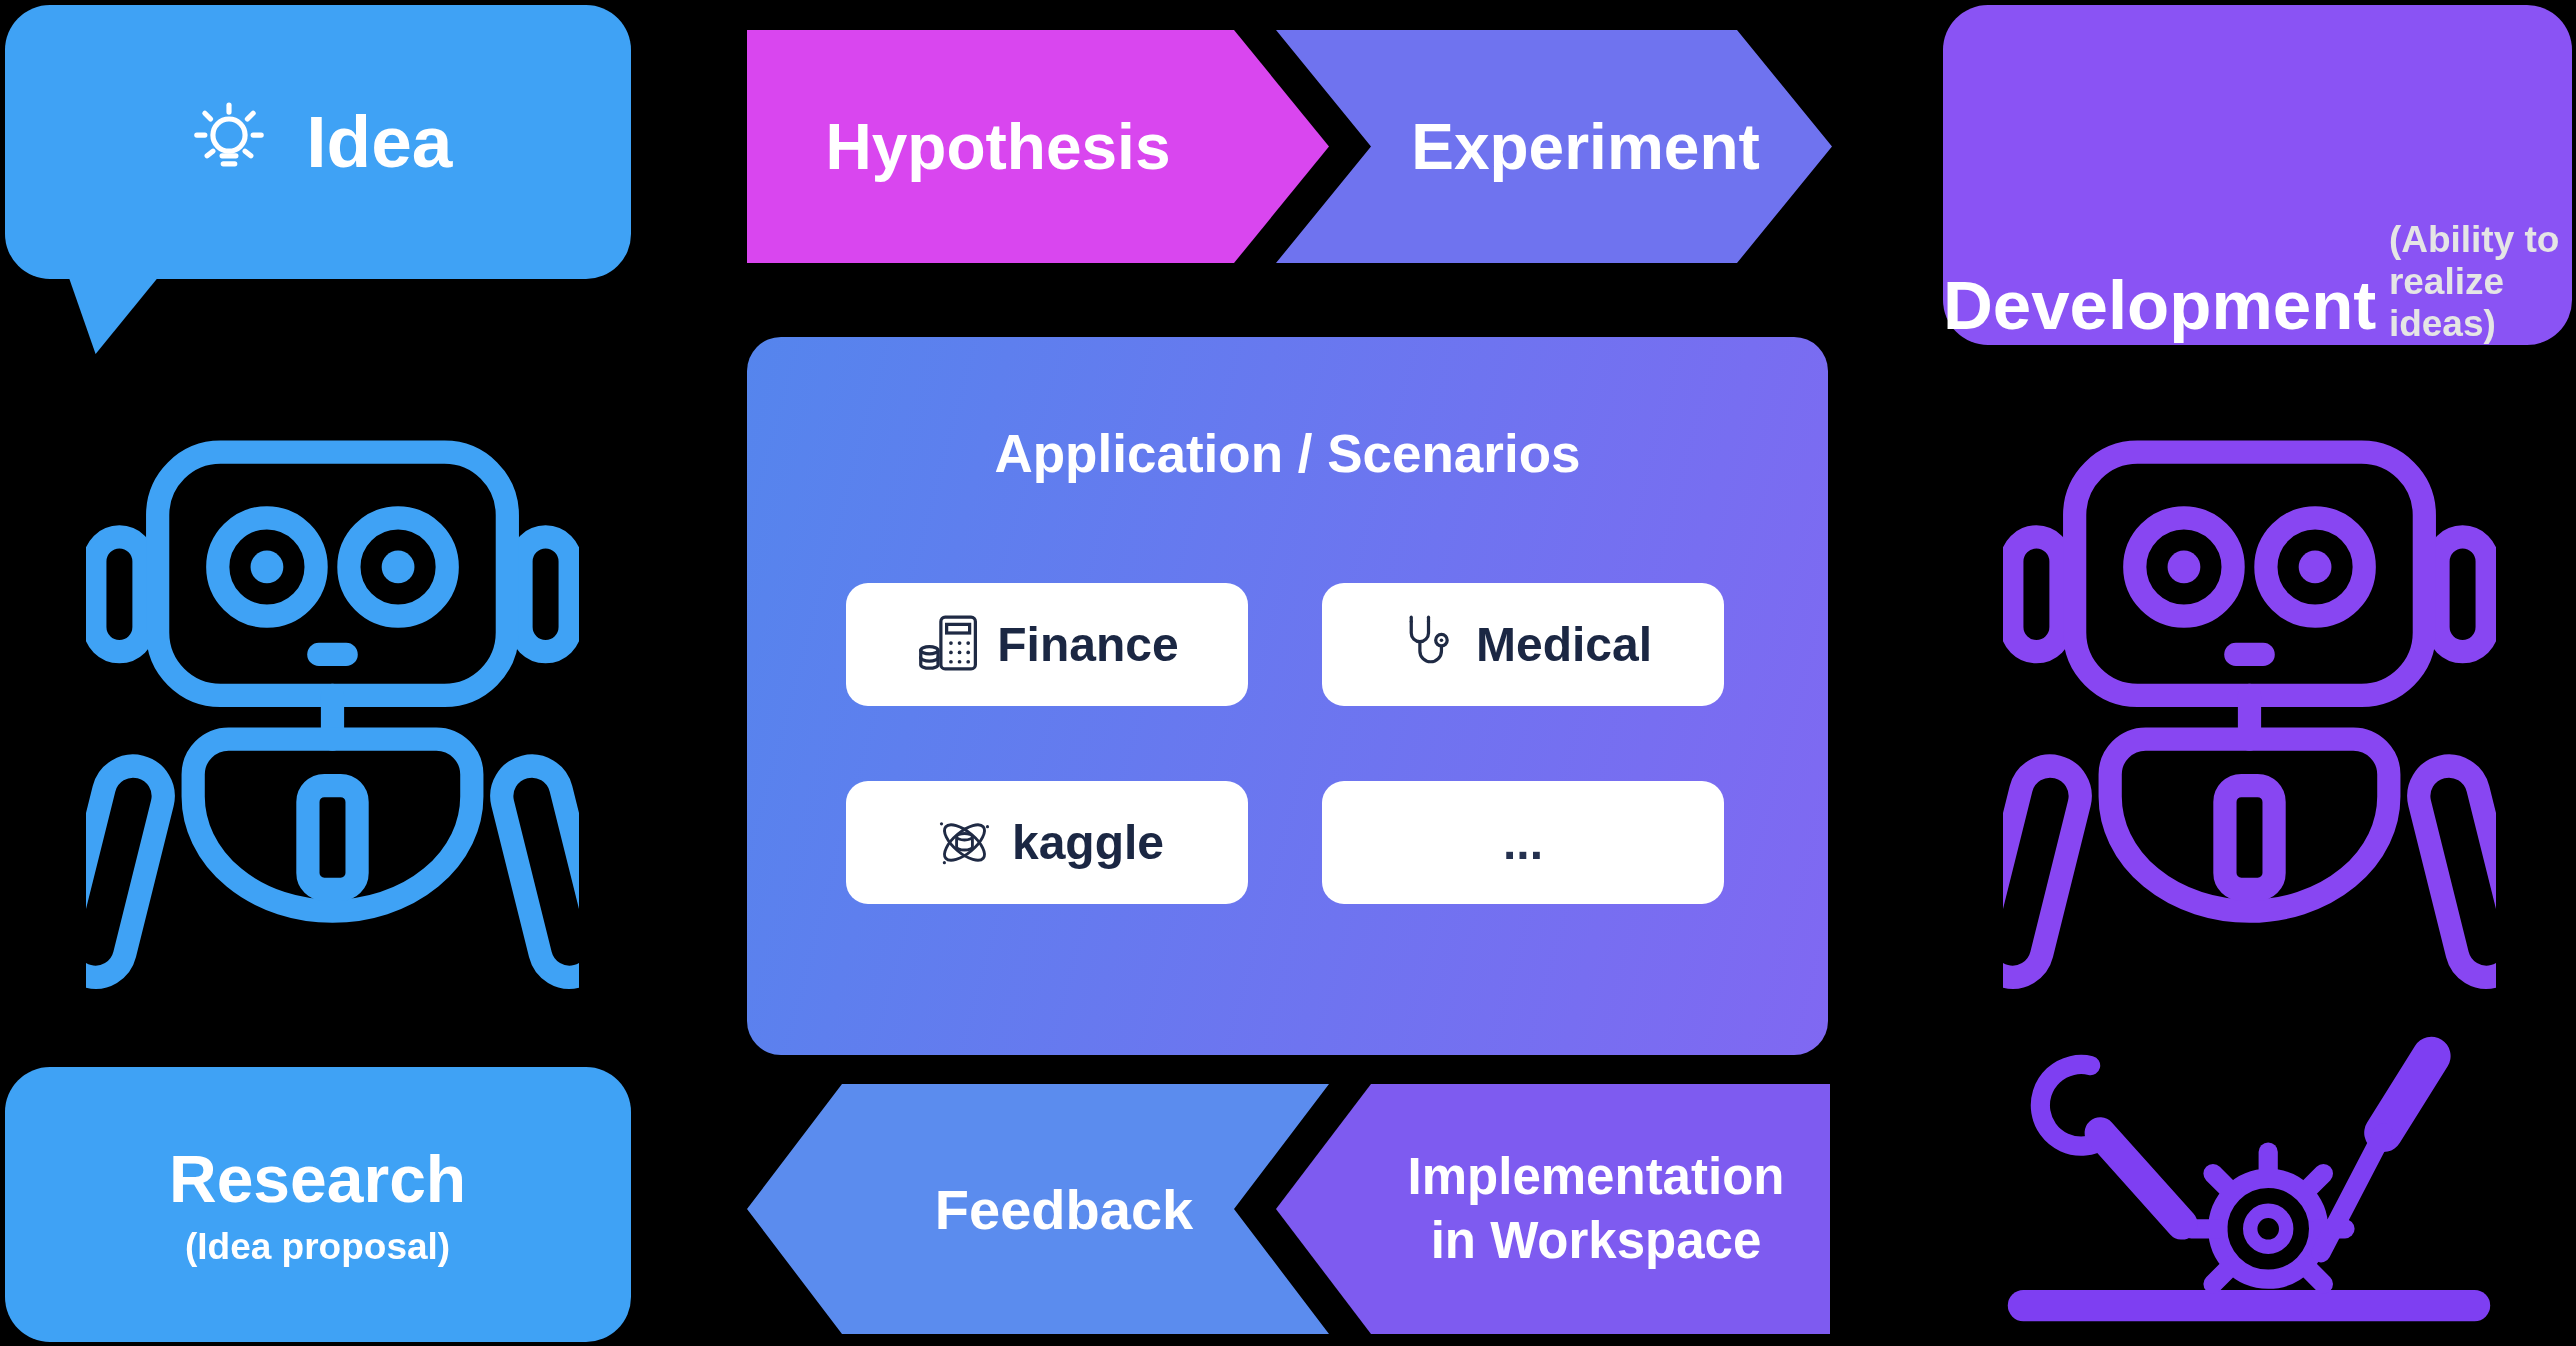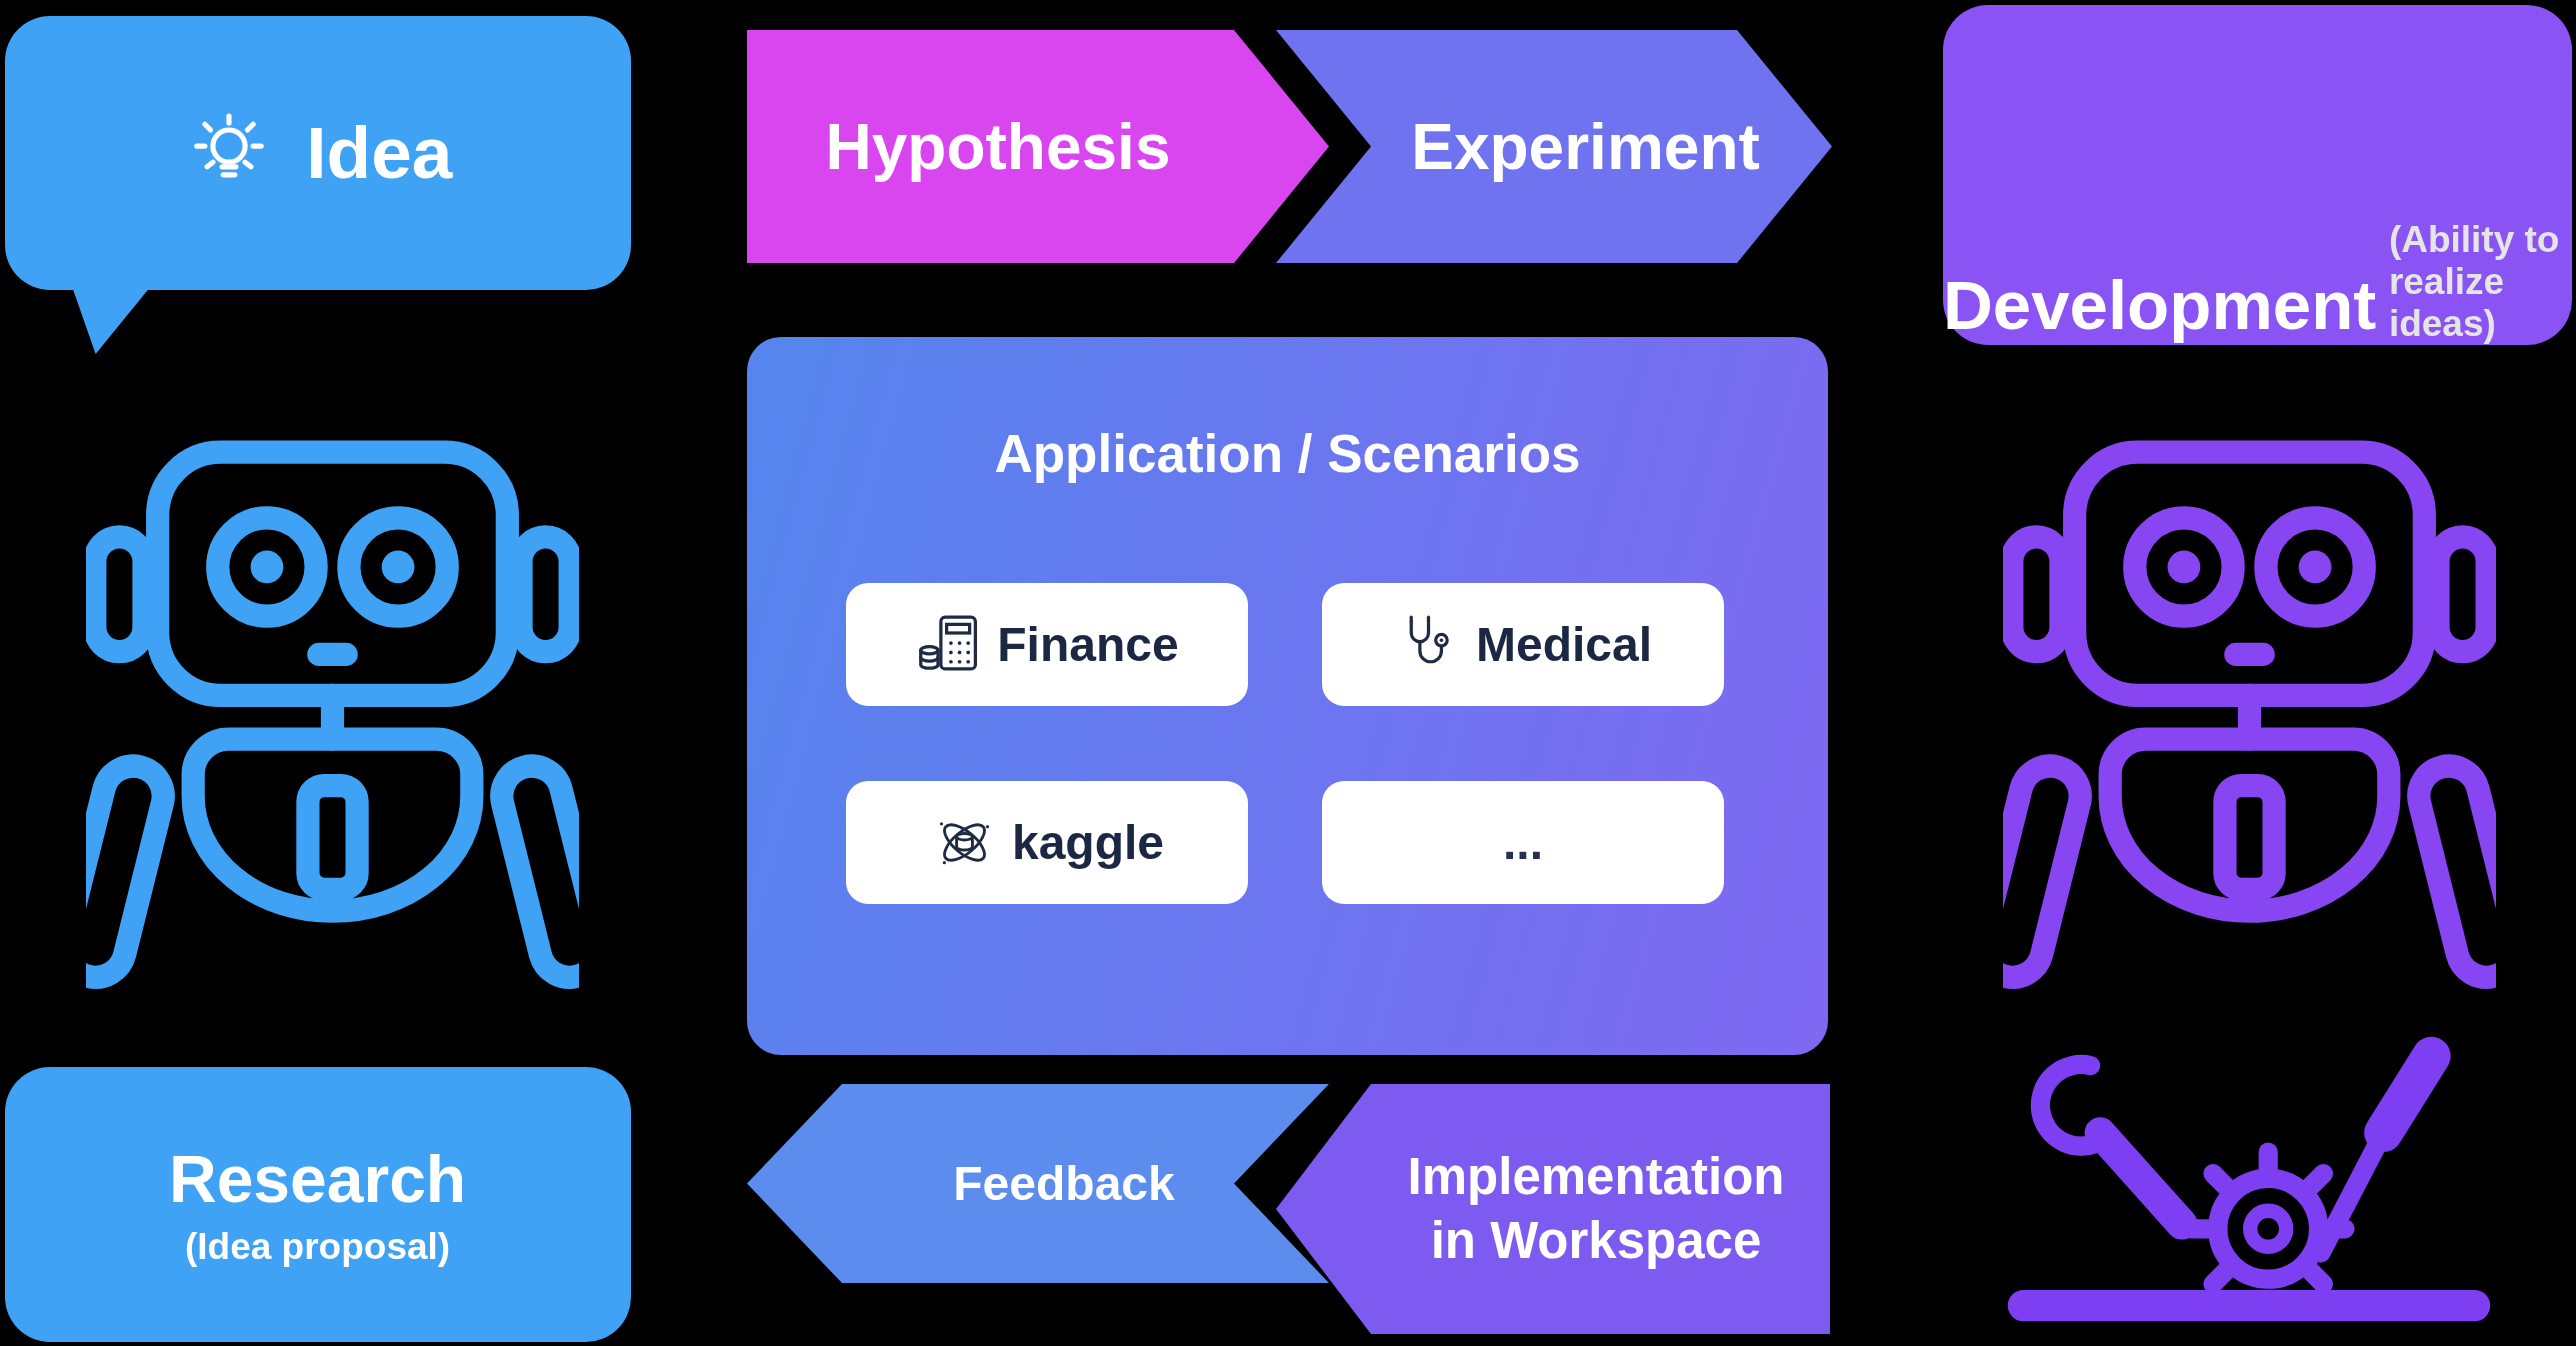--- a/index.html
+++ b/index.html
@@ -4,36 +4,36 @@
 <style>
   html,body{margin:0;padding:0;background:#000;}
   body{width:2576px;height:1347px;font-family:"Liberation Sans","DejaVu Sans",sans-serif;overflow:hidden;}
   .stage{position:relative;width:2576px;height:1347px;background:#000;}
 
   
   .abs{position:absolute;}
 
   
   .idea-bubble{left:4.6px;top:4.6px;width:626px;height:274px;background:#3FA2F5;border-radius:45px;
-    display:flex;align-items:center;justify-content:center;gap:31.5px;margin-top:11px;}
+    display:flex;align-items:center;justify-content:center;gap:31.5px;}
   .idea-label{color:#fff;font-size:73px;font-weight:700;}
   .idea-tail{left:68px;top:275px;width:92px;height:79px;background:#3FA2F5;
     clip-path:polygon(0 0,100% 0,30% 100%);}
   .bulb-icon{width:92px;height:92px;display:block;}
 
   
   .arrow{display:flex;align-items:center;justify-content:center;color:#fff;font-weight:700;}
   .chev-right-flat{clip-path:polygon(0 0,calc(100% - 95px) 0,100% 50%,calc(100% - 95px) 100%,0 100%);}
   .chev-right-notch{clip-path:polygon(0 0,calc(100% - 95px) 0,100% 50%,calc(100% - 95px) 100%,0 100%,95px 50%);}
   .chev-left-notch{clip-path:polygon(95px 0,100% 0,calc(100% - 95px) 50%,100% 100%,95px 100%,0 50%);}
   .chev-left-flat{clip-path:polygon(95px 0,100% 0,100% 100%,95px 100%,0 50%);}
 
   .hyp{left:747px;top:30px;width:582px;height:233px;background:#d946ef;font-size:64px;padding-right:80px;box-sizing:border-box;}
   .exp{left:1276px;top:30px;width:556px;height:233px;background:#6F73EF;font-size:64px;padding-left:63px;box-sizing:border-box;}
-  .fbk{left:747px;top:1084px;width:582px;height:199px;background:#5B8CEE;font-size:48px;padding-left:52px;box-sizing:border-box;}
+  .fbk{left:747px;top:1084px;width:582px;height:250px;background:#5B8CEE;font-size:56px;padding-left:52px;box-sizing:border-box;}
   .impl{left:1276px;top:1084px;width:554px;height:250px;background:#7E5BF0;font-size:51px;padding-left:86px;box-sizing:border-box;
     flex-direction:column;line-height:1.25;text-align:center;}
 
   
   .dev-box{left:1943px;top:4.6px;width:629px;height:340px;background:#8A53F4;border-radius:45px;
     display:flex;flex-direction:row;align-items:flex-end;justify-content:center;gap:12.6px;}
   .dev-title{color:#fff;font-size:69px;font-weight:700;}
   .dev-sub{color:#e5e5e5;font-size:37px;font-weight:600;}
 
   

